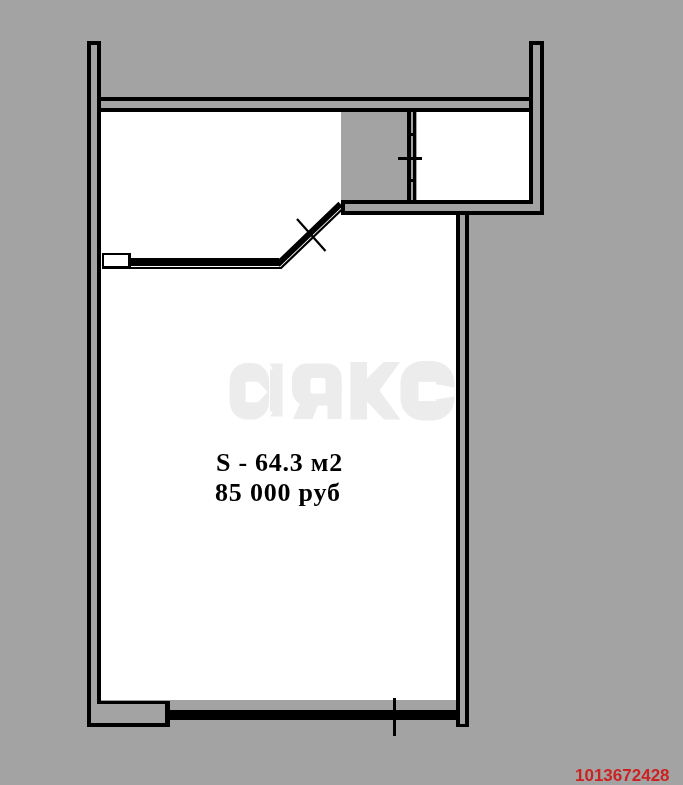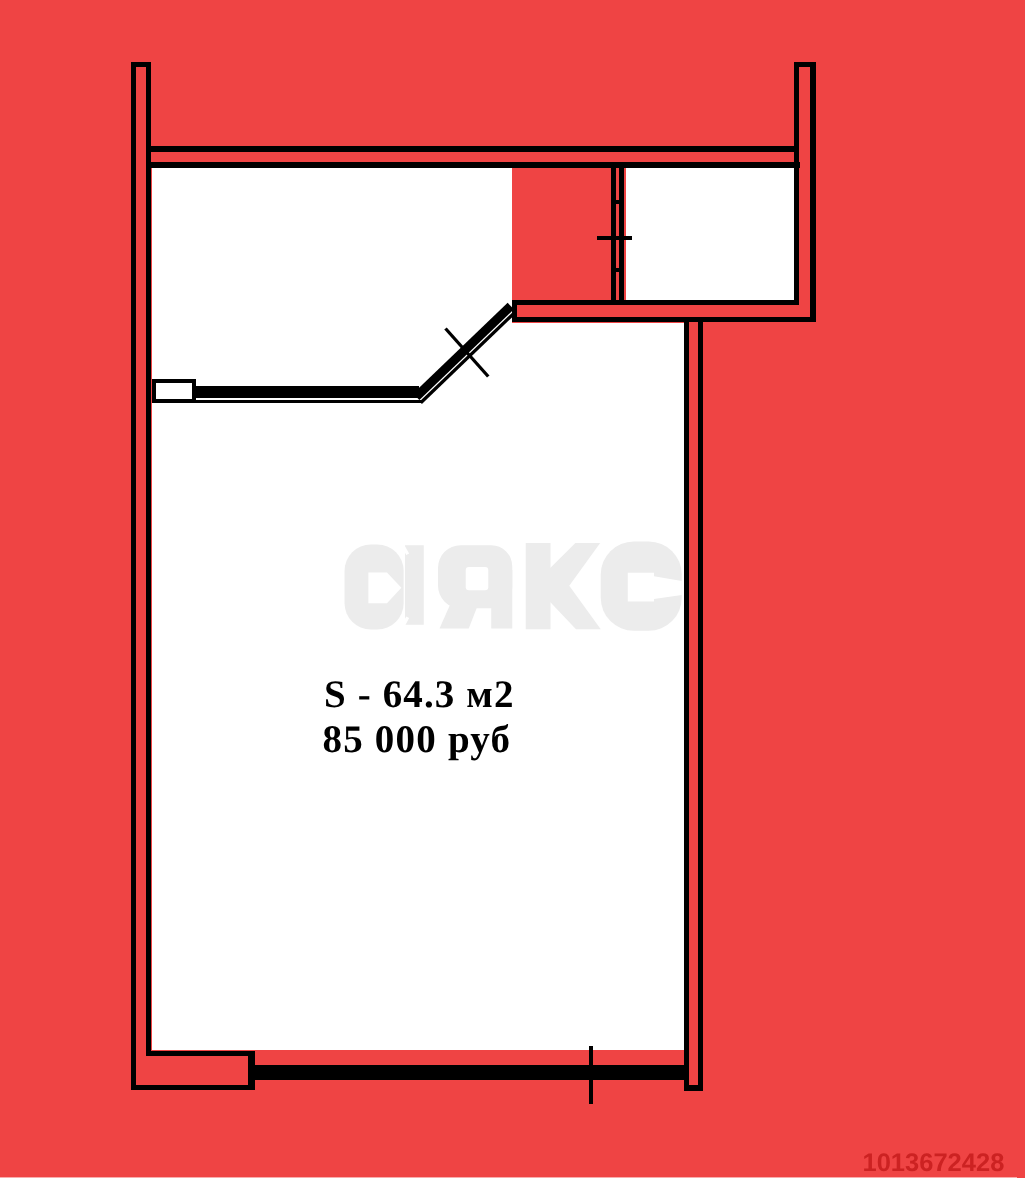--- a/index.html
+++ b/index.html
@@ -1,16 +1,16 @@
 <!DOCTYPE html>
 <html><head>
 <meta charset="utf-8">
 <style>
   html,body{margin:0;padding:0;background:#fff;}
-  .page{position:relative;width:683px;height:785px;background:#ef4444;overflow:hidden;}
+  .page{position:relative;width:683px;height:785px;background:#a3a3a3;overflow:hidden;}
   svg{position:absolute;left:0;top:0;}
   text{font-family:"Liberation Serif", serif;}
 </style>
 </head>
 <body>
 <div class="page">
 <svg width="683" height="785" viewBox="0 0 683 785" shape-rendering="crispEdges">
 
 <rect x="101" y="112" width="240" height="146" fill="#ffffff"></rect>
 

